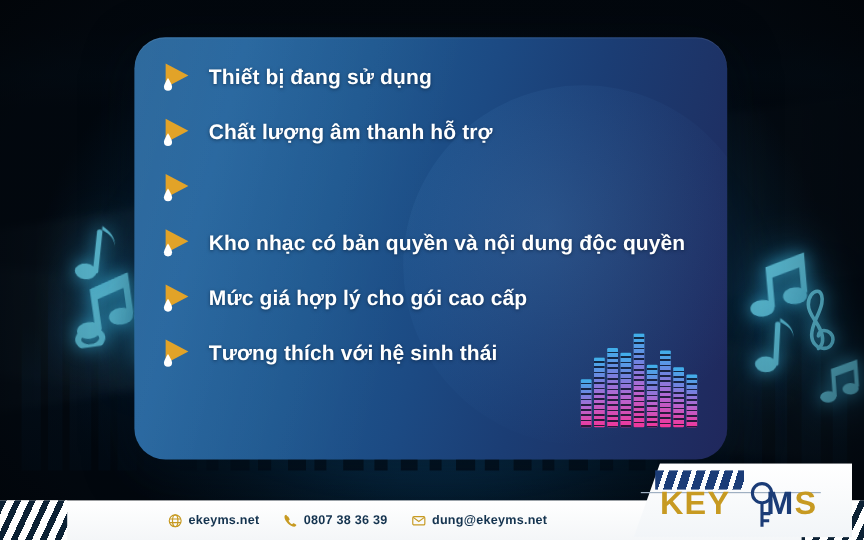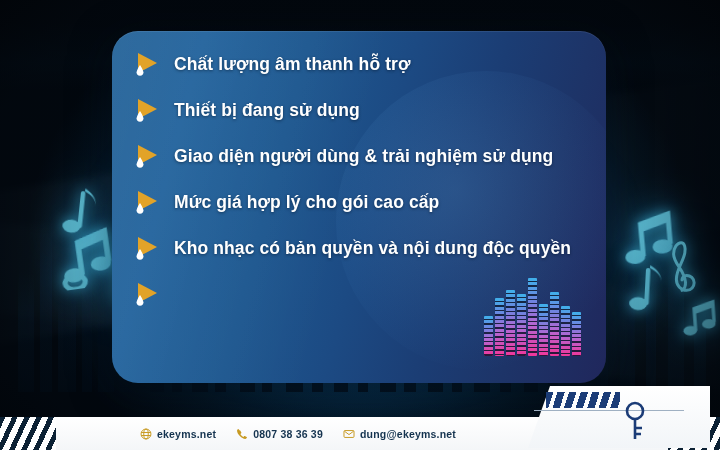--- a/index.html
+++ b/index.html
@@ -263,71 +263,71 @@
 
     <div class="list">
 
       <div class="row">
         <span class="arrow">
           <svg width="26" height="28" viewBox="0 0 26 28">
             <path d="M4 3 L23 13 L4 23 Z" fill="#e2a328"></path>
             <path d="M6 15 c0 0 -3.4 5.2 -3.4 7.3 a3.4 3.4 0 0 0 6.8 0 C9.4 20.2 6 15 6 15 z" fill="#ffffff"></path>
           </svg>
         </span>
+        <span class="rowtext">Thiết bị đang sử dụng</span>
+      </div>
+
+      <div class="row">
+        <span class="arrow">
+          <svg width="26" height="28" viewBox="0 0 26 28">
+            <path d="M4 3 L23 13 L4 23 Z" fill="#e2a328"></path>
+            <path d="M6 15 c0 0 -3.4 5.2 -3.4 7.3 a3.4 3.4 0 0 0 6.8 0 C9.4 20.2 6 15 6 15 z" fill="#ffffff"></path>
+          </svg>
+        </span>
         <span class="rowtext">Chất lượng âm thanh hỗ trợ</span>
       </div>
 
-      <div class="row">
-        <span class="arrow">
-          <svg width="26" height="28" viewBox="0 0 26 28">
-            <path d="M4 3 L23 13 L4 23 Z" fill="#e2a328"></path>
-            <path d="M6 15 c0 0 -3.4 5.2 -3.4 7.3 a3.4 3.4 0 0 0 6.8 0 C9.4 20.2 6 15 6 15 z" fill="#ffffff"></path>
-          </svg>
-        </span>
-        <span class="rowtext">Thiết bị đang sử dụng</span>
-      </div>
-
-
-      <div class="row">
-        <span class="arrow">
-          <svg width="26" height="28" viewBox="0 0 26 28">
-            <path d="M4 3 L23 13 L4 23 Z" fill="#e2a328"></path>
-            <path d="M6 15 c0 0 -3.4 5.2 -3.4 7.3 a3.4 3.4 0 0 0 6.8 0 C9.4 20.2 6 15 6 15 z" fill="#ffffff"></path>
-          </svg>
-        </span>
-        <span class="rowtext">Giao diện người dùng &amp; trải nghiệm sử dụng</span>
+
+      <div class="row">
+        <span class="arrow">
+          <svg width="26" height="28" viewBox="0 0 26 28">
+            <path d="M4 3 L23 13 L4 23 Z" fill="#e2a328"></path>
+            <path d="M6 15 c0 0 -3.4 5.2 -3.4 7.3 a3.4 3.4 0 0 0 6.8 0 C9.4 20.2 6 15 6 15 z" fill="#ffffff"></path>
+          </svg>
+        </span>
+      </div>
+
+      <div class="row">
+        <span class="arrow">
+          <svg width="26" height="28" viewBox="0 0 26 28">
+            <path d="M4 3 L23 13 L4 23 Z" fill="#e2a328"></path>
+            <path d="M6 15 c0 0 -3.4 5.2 -3.4 7.3 a3.4 3.4 0 0 0 6.8 0 C9.4 20.2 6 15 6 15 z" fill="#ffffff"></path>
+          </svg>
+        </span>
+        <span class="rowtext">Kho nhạc có bản quyền và nội dung độc quyền</span>
       </div>
 
       <div class="row">
         <span class="arrow">
           <svg width="26" height="28" viewBox="0 0 26 28">
             <path d="M4 3 L23 13 L4 23 Z" fill="#e2a328"></path>
             <path d="M6 15 c0 0 -3.4 5.2 -3.4 7.3 a3.4 3.4 0 0 0 6.8 0 C9.4 20.2 6 15 6 15 z" fill="#ffffff"></path>
           </svg>
         </span>
         <span class="rowtext">Mức giá hợp lý cho gói cao cấp</span>
       </div>
 
       <div class="row">
         <span class="arrow">
           <svg width="26" height="28" viewBox="0 0 26 28">
             <path d="M4 3 L23 13 L4 23 Z" fill="#e2a328"></path>
             <path d="M6 15 c0 0 -3.4 5.2 -3.4 7.3 a3.4 3.4 0 0 0 6.8 0 C9.4 20.2 6 15 6 15 z" fill="#ffffff"></path>
           </svg>
         </span>
-        <span class="rowtext">Kho nhạc có bản quyền và nội dung độc quyền</span>
-      </div>
-
-      <div class="row">
-        <span class="arrow">
-          <svg width="26" height="28" viewBox="0 0 26 28">
-            <path d="M4 3 L23 13 L4 23 Z" fill="#e2a328"></path>
-            <path d="M6 15 c0 0 -3.4 5.2 -3.4 7.3 a3.4 3.4 0 0 0 6.8 0 C9.4 20.2 6 15 6 15 z" fill="#ffffff"></path>
-          </svg>
-        </span>
+        <span class="rowtext">Tương thích với hệ sinh thái</span>
       </div>
 
     </div>
   </div>
 
   <div class="eq" id="equalizer">
       <span class="bar" style="height: 40px;"></span>
       <span class="bar" style="height: 58px;"></span>
       <span class="bar" style="height: 66px;"></span>
       <span class="bar" style="height: 62px;"></span>
@@ -374,20 +374,23 @@
         <span class="ctext">dung@ekeyms.net</span>
       </div>
 
     </div>
   </div>
 
   <div class="logo-wrap">
     <div class="logo-bg"></div>
     <div class="logo-accent"></div>
     <div class="logo-line"></div>
+    <div class="logo-text">
+      <span class="lt-key">KEY</span><span class="lt-ms"><span class="m">M</span><span class="s">S</span></span>
+    </div>
     <div class="keyicon">
       <svg width="34" height="42" viewBox="0 0 34 42" fill="none" stroke="#1b3c77" stroke-width="2.6">
         <circle cx="17" cy="11" r="8"></circle>
         <path d="M17 19v20"></path>
         <path d="M17 28h7M17 34h6"></path>
       </svg>
     </div>
   </div>
 
 </div>

